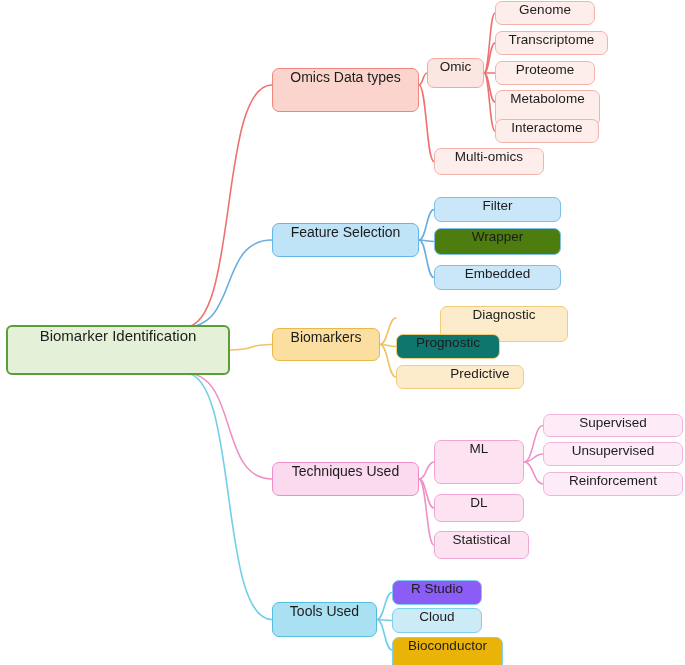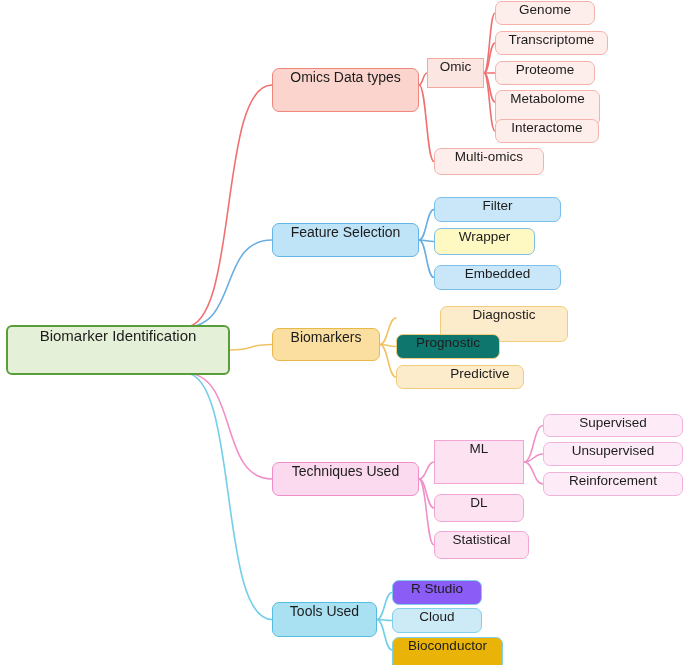--- a/index.html
+++ b/index.html
@@ -41,21 +41,21 @@
     border-radius: 6px;
     border-width: 2px;
     font-size: 15px;
   }
   .node-branch {
     border-radius: 7px;
     border-width: 1.5px;
     font-size: 14px;
   }
   .node-sub {
-    border-radius: 0;
+    border-radius: 7px;
     border-width: 1.5px;
     font-size: 13.5px;
   }
   .node-leaf {
     border-radius: 7px;
     border-width: 1.5px;
     font-size: 13.5px;
   }
 </style>
 </head>
@@ -118,21 +118,21 @@
       </div>
       <div class="node node-leaf" style="left: 434px; top: 148px; width: 110px; height: 27px; background: rgb(253, 238, 235); border-color: rgb(244, 178, 171);">
         <span>Multi-omics</span>
       </div>
       <div class="node node-branch" style="left: 272px; top: 223px; width: 147px; height: 34px; background: rgb(191, 227, 247); border-color: rgb(100, 181, 232);">
         <span>Feature Selection</span>
       </div>
       <div class="node node-leaf" style="left: 434px; top: 197px; width: 127px; height: 25px; background: rgb(201, 231, 248); border-color: rgb(124, 192, 234);">
         <span>Filter</span>
       </div>
-      <div class="node node-leaf" style="left: 434px; top: 228px; width: 101px; height: 27px; background: #fef9c3; border-color: rgb(124, 192, 234);">
+      <div class="node node-leaf" style="left: 434px; top: 228px; width: 127px; height: 27px; background: #4d7c0f; border-color: rgb(124, 192, 234);">
         <span>Wrapper</span>
       </div>
       <div class="node node-leaf" style="left: 434px; top: 265px; width: 127px; height: 25px; background: rgb(201, 231, 248); border-color: rgb(124, 192, 234);">
         <span>Embedded</span>
       </div>
       <div class="node node-branch" style="left: 272px; top: 328px; width: 108px; height: 33px; background: rgb(251, 223, 160); border-color: rgb(232, 184, 75);">
         <span>Biomarkers</span>
       </div>
       <div class="node node-leaf" style="left: 396px; top: 306px; width: 128px; height: 36px; background: rgb(253, 236, 203); border-color: rgb(241, 204, 124); margin-left: 44px;">
         <span>Diagnostic</span>

